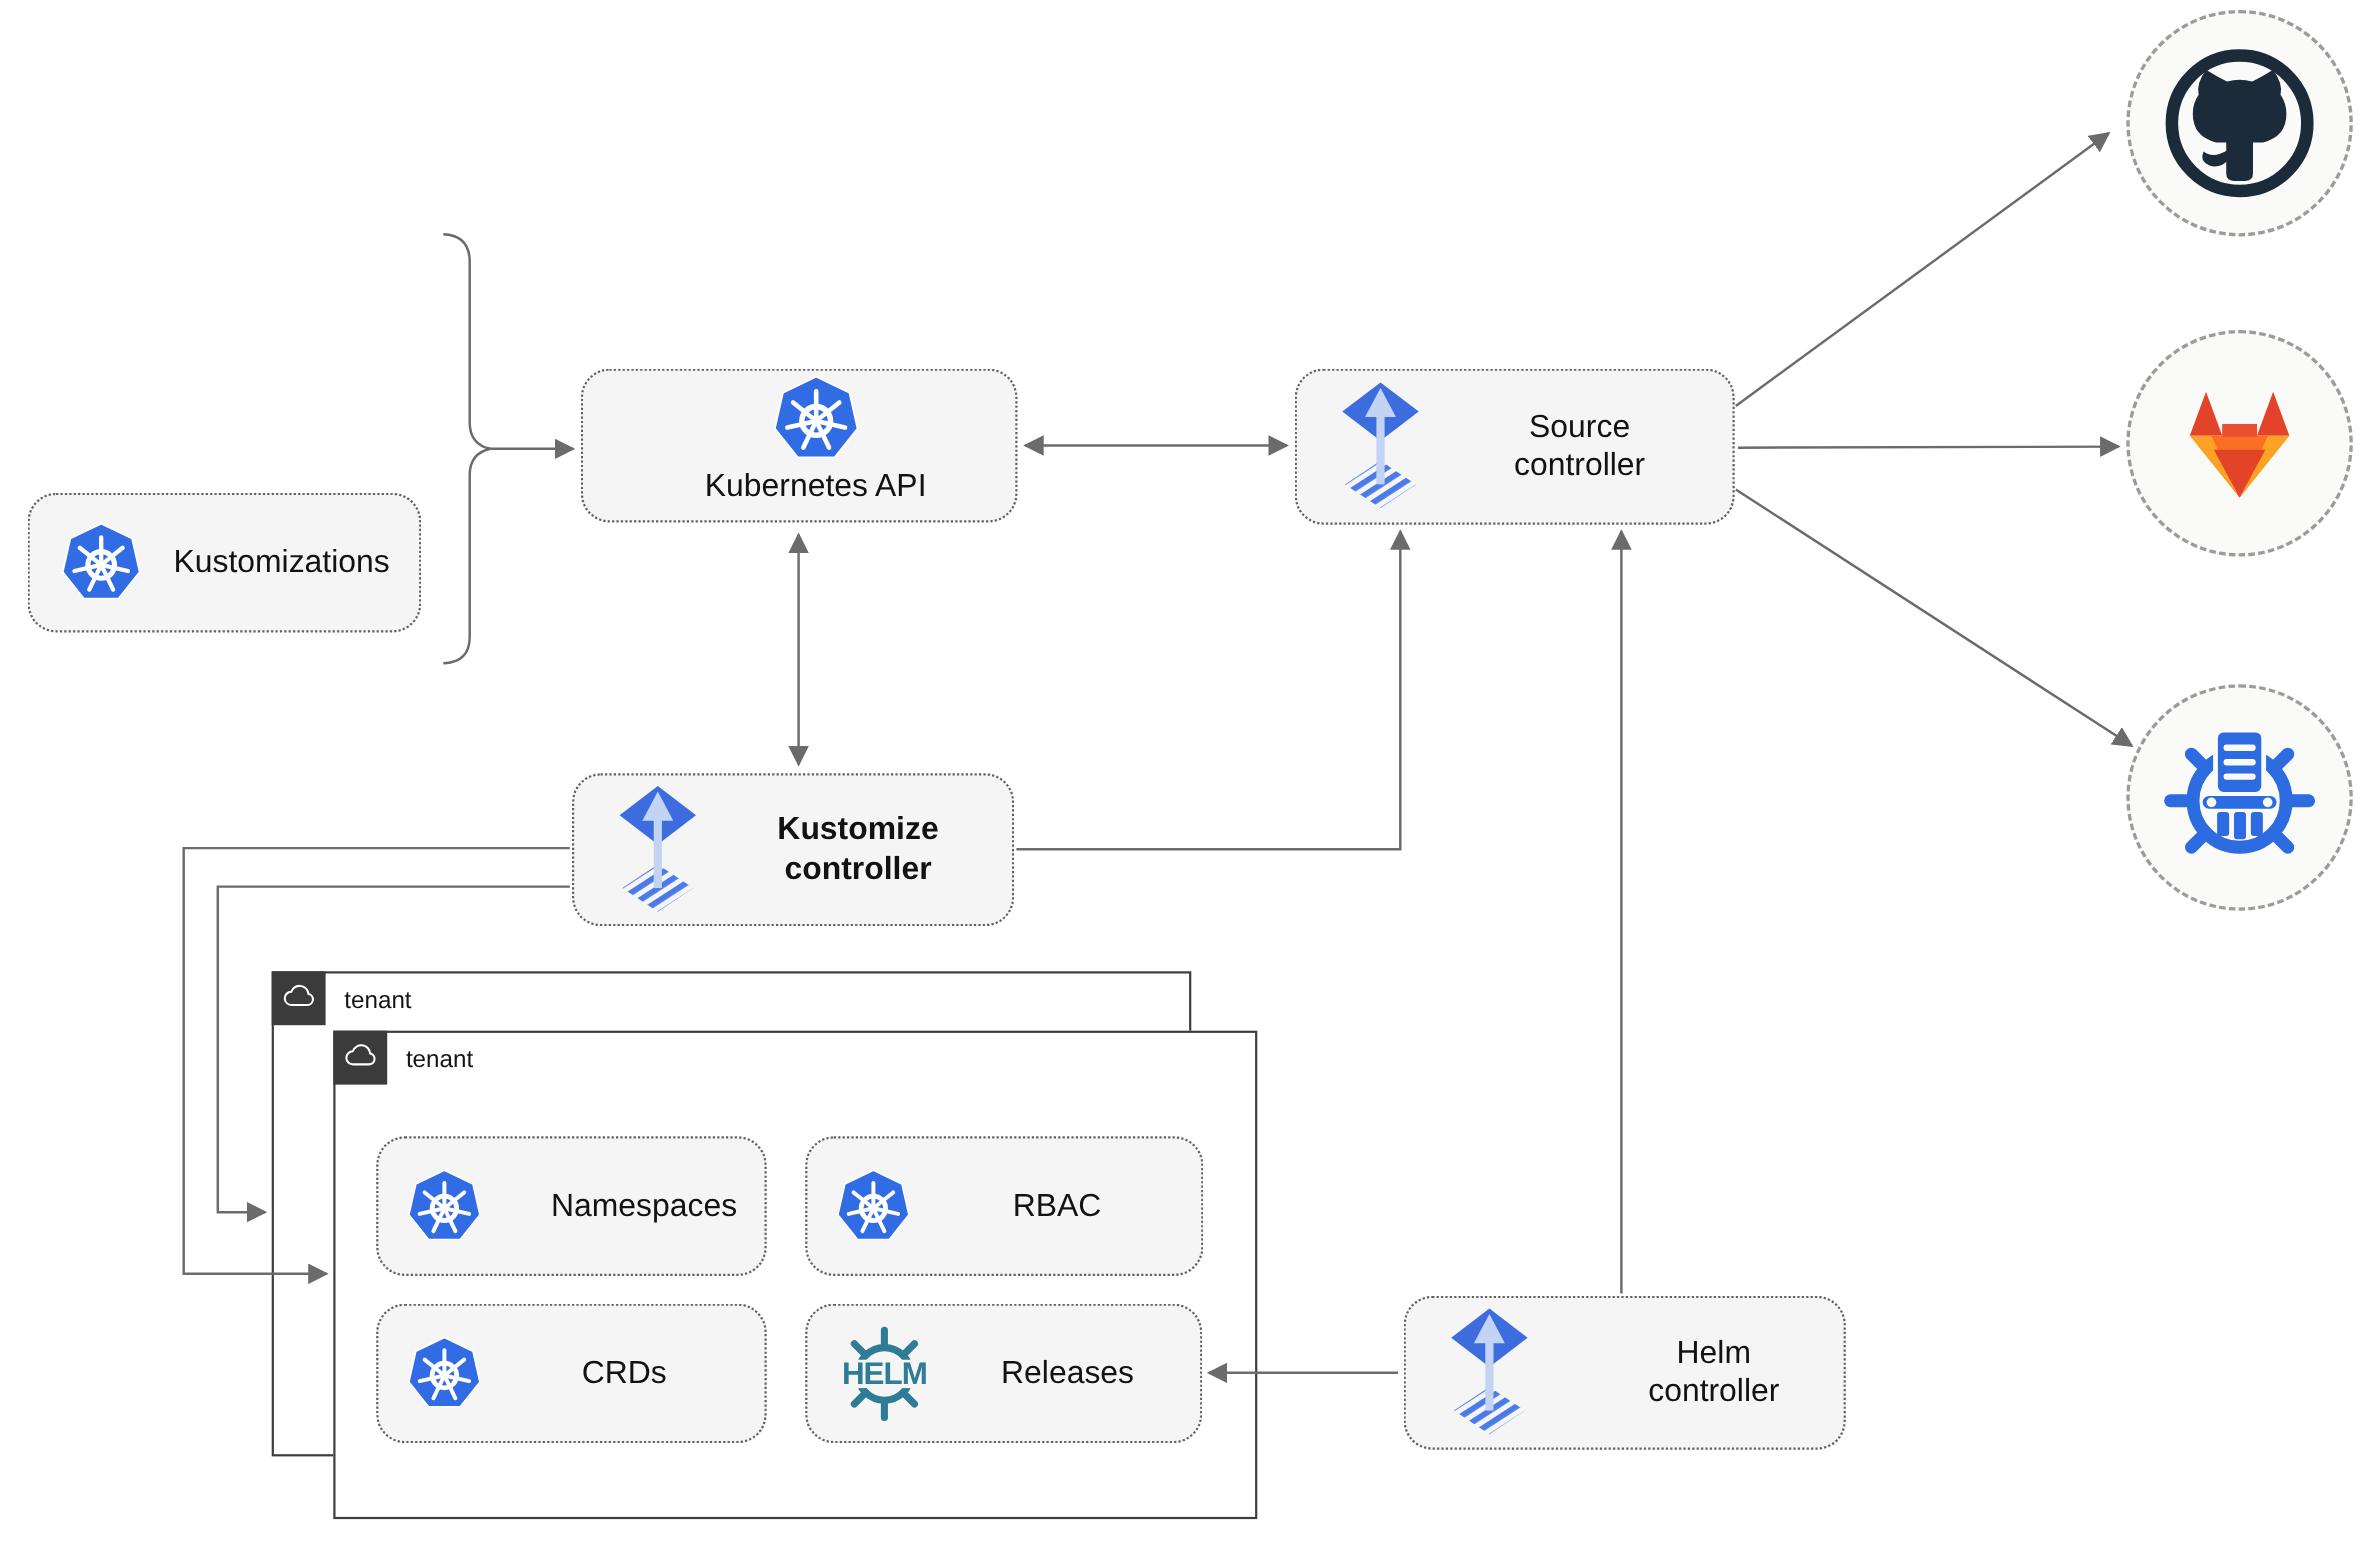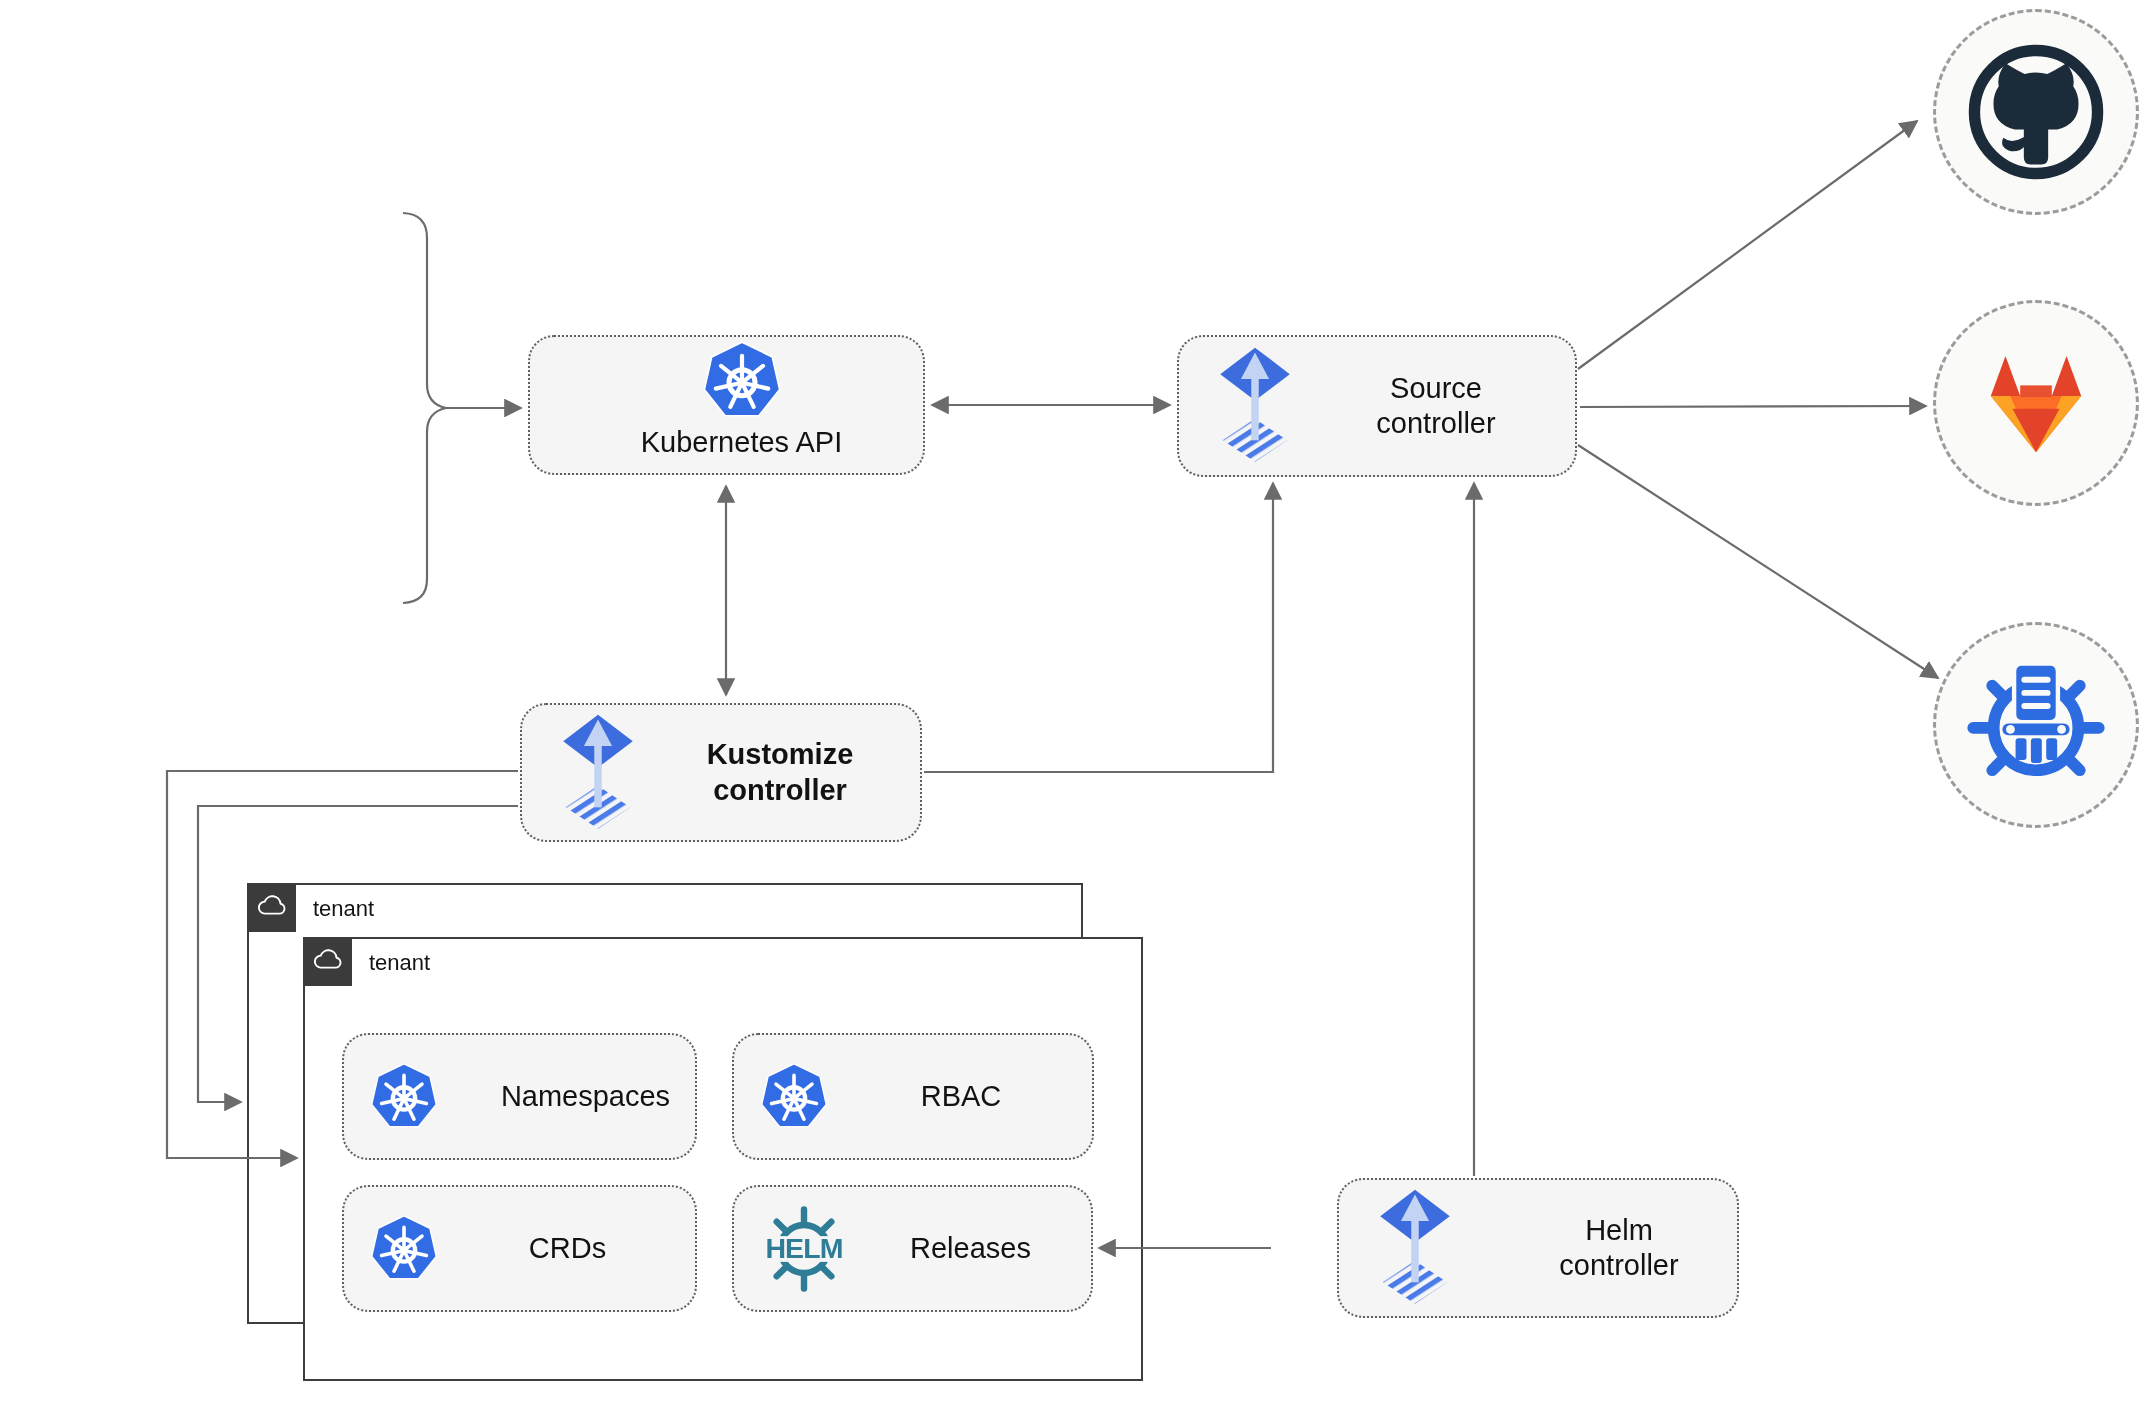--- a/index.html
+++ b/index.html
@@ -12,21 +12,21 @@
   .node .label.two-line{max-width:185px;margin:0 auto;}
 
   .icon{flex:0 0 auto;}
 
   
   .n-sources        {left:25px;  top:240px;  width:358px; height:127px; padding-left:26px;}
   .n-kustomizations {left:25px;  top:448px;  width:358px; height:127px; padding-left:26px;}
   .n-k8s-api        {left:528px; top:335px;  width:397px; height:140px; padding-left:30px;flex-direction:column;}
   .n-source-ctrl    {left:1177px;top:335px;  width:400px; height:142px; padding-left:34px;align-items:center;}
   .n-kustomize-ctrl {left:520px; top:703px;  width:402px; height:139px; padding-left:34px;font-weight:bold;}
-  .n-helm-ctrl      {left:1337px;top:1178px; width:402px; height:140px; padding-left:34px;gap:44px;}
+  .n-helm-ctrl      {left:1276px;top:1178px; width:402px; height:140px; padding-left:34px;gap:44px;}
   .n-namespaces     {left:342px; top:1033px; width:355px; height:127px; padding-left:24px;gap:36px;}
   .n-rbac           {left:732px; top:1033px; width:362px; height:127px; padding-left:24px;}
   .n-crds           {left:342px; top:1185px; width:355px; height:127px; padding-left:24px;}
   .n-releases       {left:732px; top:1185px; width:361px; height:127px; padding-left:24px;}
 
   
   .tenant{position:absolute;background:#ffffff;border:2px solid #3d3d3d;box-sizing:border-box;}
   .tenant-1{left:247px;top:883px;width:836px;height:441px;}
   .tenant-2{left:303px;top:937px;width:840px;height:444px;}
   .tenant-header{position:absolute;left:-2px;top:-2px;width:49px;height:49px;background:#3B3B3B;
@@ -98,20 +98,26 @@
   </div>
   <div class="tenant tenant-2">
     <div class="tenant-header">
       <svg width="32" height="25" viewBox="0 0 34 26">
           <use href="#def-cloud"></use>
         </svg>
     </div>
     <span class="tenant-name">tenant</span>
   </div>
 
+  <div class="node n-kustomizations">
+    <svg class="icon" width="78" height="82" viewBox="0 0 100 100">
+        <use href="#def-k8s"></use>
+      </svg>
+    <span class="label">Kustomizations</span>
+  </div>
 
   <div class="node n-k8s-api">
     <svg class="icon" width="84" height="88" viewBox="0 0 100 100">
         <use href="#def-k8s"></use>
       </svg>
     <span class="label">Kubernetes API</span>
   </div>
   <div class="node n-source-ctrl">
     <svg class="icon" width="84" height="120" viewBox="0 0 100 145">
         <use href="#def-flux"></use>

